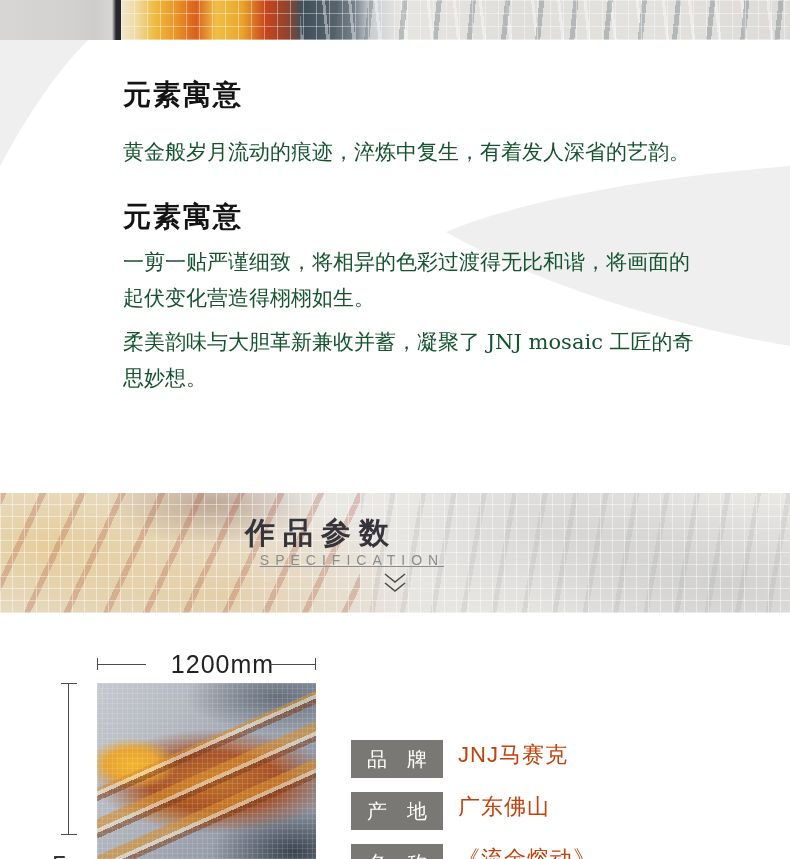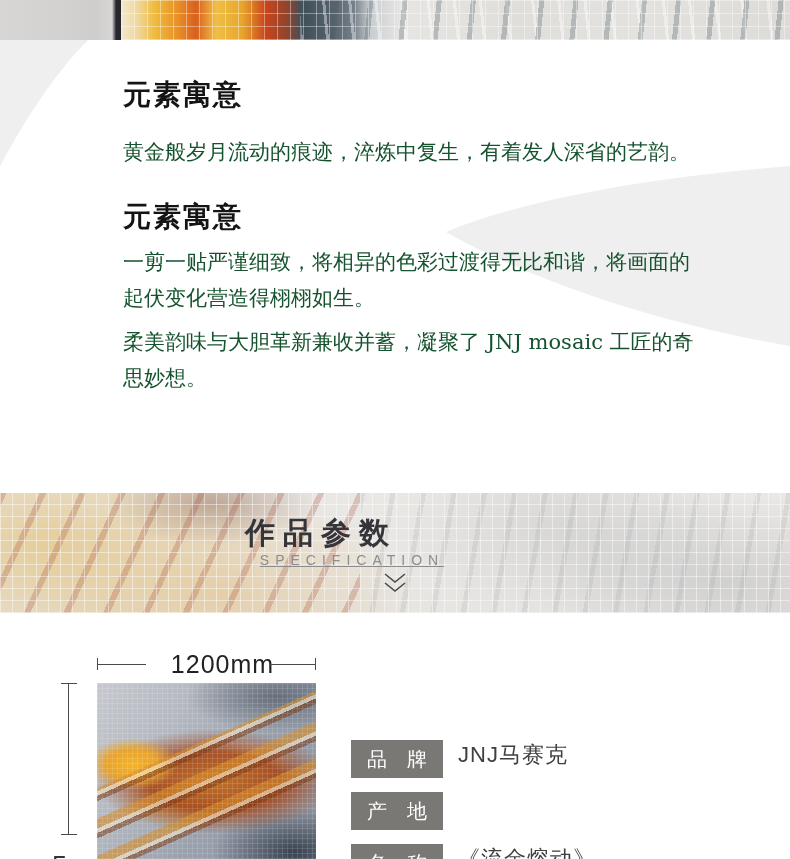--- a/index.html
+++ b/index.html
@@ -93,21 +93,21 @@
       rgba(214,140,40,.6) 9px 18px, rgba(0,0,0,0) 18px 34px); }
   .artwork .tiles { position:absolute; inset:0;
     background:
       repeating-linear-gradient(0deg, rgba(255,255,255,.12) 0 1px, rgba(0,0,0,0) 1px 5px),
       repeating-linear-gradient(90deg, rgba(255,255,255,.12) 0 1px, rgba(0,0,0,0) 1px 5px); }
 
   .spec-row { position:absolute; left:351px; display:flex; align-items:flex-start; height:38px; }
   #row0 { top:127px; } #row1 { top:179px; } #row2 { top:231px; }
   .spec-label { width:92px; height:38px; background:#7a7874; color:#fff; font-size:20px;
     display:flex; align-items:center; justify-content:center; letter-spacing:0; }
-  .spec-value { margin-left:15px; font-size:22px; color:#404040; letter-spacing:1px; }
+  .spec-value { margin-left:15px; font-size:22px; color:#c2410c; letter-spacing:1px; }
 </style>
 </head>
 <body>
 
 <div id="page">
 
   <div class="hero">
     <div class="hero-swirl"></div>
     <div class="hero-grout"></div>
   </div>
@@ -157,20 +157,21 @@
       <div class="streak"></div>
       <div class="tiles"></div>
     </div>
 
     <div class="spec-row" id="row0">
       <div class="spec-label">品　牌</div>
       <div class="spec-value">JNJ马赛克</div>
     </div>
     <div class="spec-row" id="row1">
       <div class="spec-label">产　地</div>
+      <div class="spec-value">广东佛山</div>
     </div>
     <div class="spec-row" id="row2">
       <div class="spec-label">名　称</div>
       <div class="spec-value">《流金熔动》</div>
     </div>
 
   </div>
 </div>
 
 </body></html>

